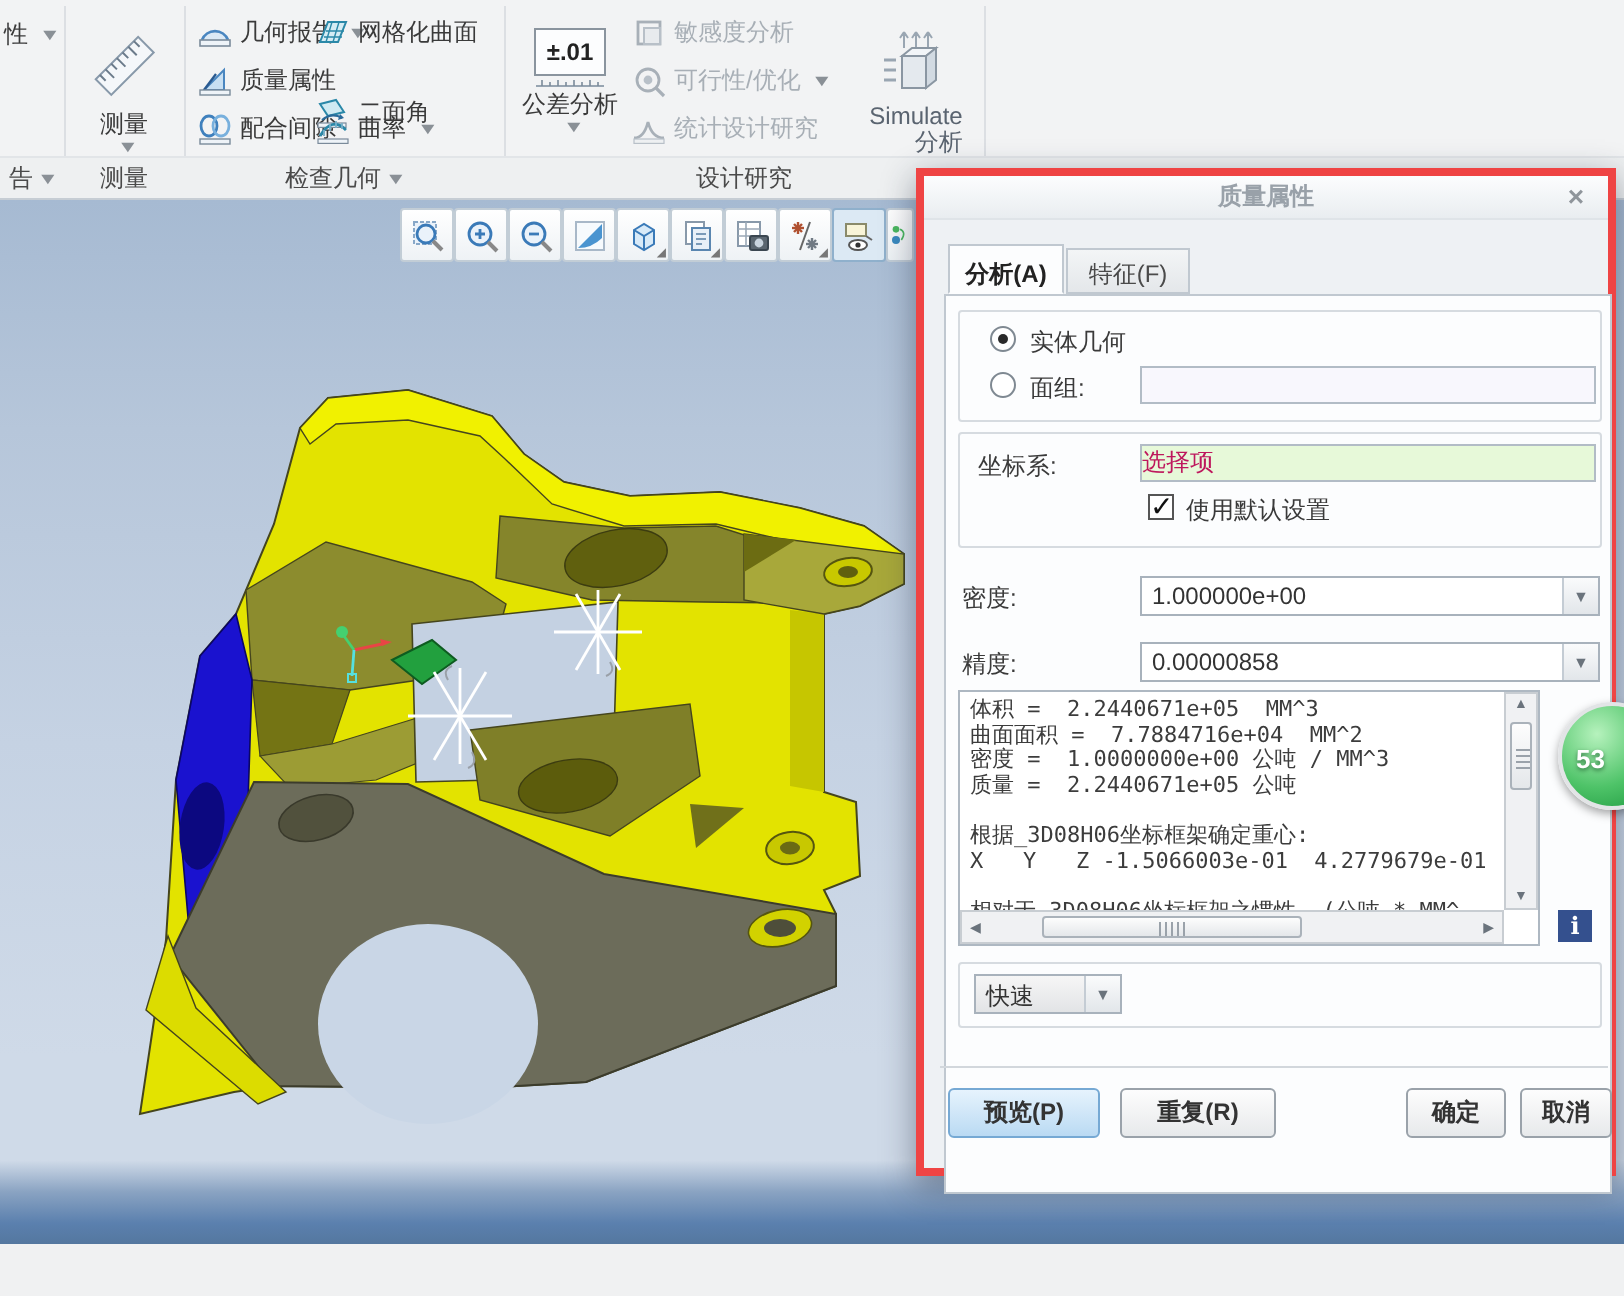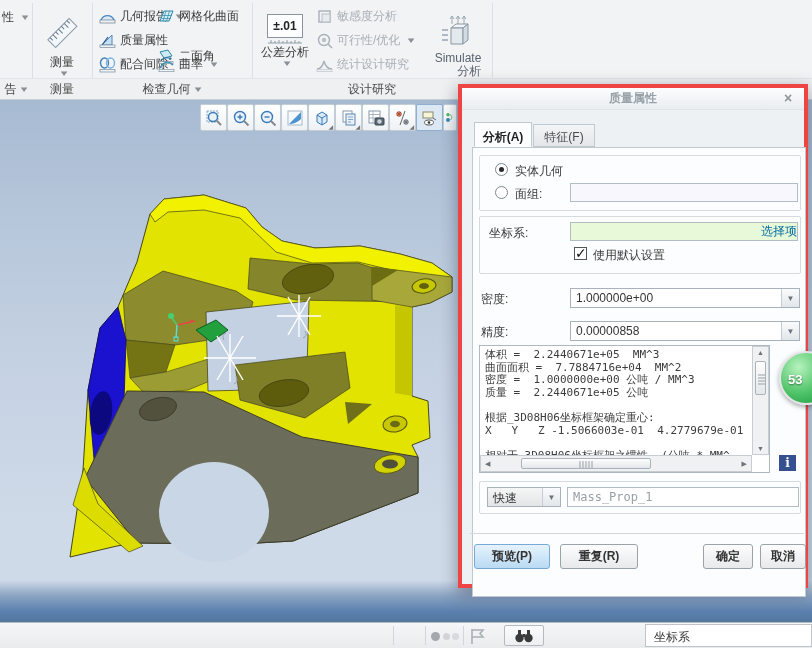--- a/index.html
+++ b/index.html
@@ -380,21 +380,21 @@
 
       <div class="gbox" style="left:6px; top:7px; width:322px; height:56px"></div>
       <span class="radio on" style="left:22px; top:15px"></span>
       <span class="flabel" style="left:42px; top:15px">实体几何</span>
       <span class="radio" style="left:22px; top:38px"></span>
       <span class="flabel" style="left:42px; top:38px">面组:</span>
       <div class="field" style="left:97px; top:35px; width:228px; height:19px; background:#f8f7fd"></div>
 
       <div class="gbox" style="left:6px; top:68px; width:322px; height:58px"></div>
       <span class="flabel" style="left:16px; top:77px">坐标系:</span>
-      <div class="field" style="left:97px; top:74px; width:228px; height:19px; background:#e7f9d9; text-align:right; line-height:17px; color:#0369a1"><span>选择项</span></div>
+      <div class="field" style="left:97px; top:74px; width:228px; height:19px; background:#e7f9d9; text-align:left; line-height:17px; color:#be185d"><span>选择项</span></div>
       <span class="chk" style="left:101px; top:99px"></span>
       <span class="flabel" style="left:120px; top:99px">使用默认设置</span>
 
       <span class="flabel" style="left:8px; top:143px">密度:</span>
       <div class="combo" style="left:97px; top:140px; width:230px; height:20px">
         <span class="val">1.000000e+00</span>
         <span class="arr">▼</span>
       </div>
       <span class="flabel" style="left:8px; top:176px">精度:</span>
       <div class="combo" style="left:97px; top:173px; width:230px; height:20px">
@@ -431,21 +431,20 @@
           <span style="position:absolute; right:4px; top:4px; font-size:7px; color:#6a737c">▶</span>
         </div>
       </div>
       <div style="position:absolute; left:306px; top:307px; width:17px; height:16px; background:#34508e; color:#fff; font-family:'DejaVu Serif',serif; font-weight:bold; font-size:12px; text-align:center; line-height:16px"><span>i</span></div>
 
       <div class="gbox" style="left:6px; top:333px; width:322px; height:33px"></div>
       <div class="combo" style="left:14px; top:339px; width:74px; height:20px; background:linear-gradient(#f6f6f6,#e2e4e6)">
         <span class="val">快速</span>
         <span class="arr">▼</span>
       </div>
-      <div class="field" style="left:94px; top:339px; width:232px; height:20px; font-family:'DejaVu Sans Mono',monospace; color:#9aa0a6; line-height:18px; padding-left:5px"><span>Mass_Prop_1</span></div>
     </div>
 
     <div style="position:absolute; left:8px; top:445px; width:334px; height:1px; background:#d2d7dc"></div>
 
     <div class="btn primary" style="left:12px; top:456px; width:76px">
         <span>预览(P)</span>
       </div>
     <div class="btn" style="left:98px; top:456px; width:78px">
         <span>重复(R)</span>
       </div>
@@ -454,38 +453,15 @@
       </div>
     <div class="btn" style="left:298px; top:456px; width:46px">
         <span>取消</span>
       </div>
   </div>
 
   <div class="badge">
       <span>53</span>
     </div>
 
-  <div class="statusbar">
-    <div class="ssep" style="left:393px"></div>
-    <div class="ssep" style="left:425px"></div>
-    <span class="dot" style="left:431px; top:9px; width:9px; height:9px; background:#a4a8ac"></span>
-    <span class="dot" style="left:443px; top:10px; width:7px; height:7px; background:#d2d5d8"></span>
-    <span class="dot" style="left:452px; top:10px; width:7px; height:7px; background:#d8dadd"></span>
-    <div class="ssep" style="left:463px"></div>
-    <svg style="position:absolute; left:469px; top:5px" width="18" height="17">
-        <path d="M3,1 v15 M3,2 h11 l-3,3.5 l3,3.5 h-11" fill="none" stroke="#aab0b6" stroke-width="1.6"></path>
-      </svg>
-    <div style="position:absolute; left:504px; top:2px; width:40px; height:21px; background:linear-gradient(#fbfcfd,#edeff1); border:1px solid #b4bac0; border-radius:2px">
-      <svg style="position:absolute; left:9px; top:2px" width="20" height="16">
-          <circle cx="5.5" cy="10" r="4.2" fill="#3a3a3a"></circle>
-          <circle cx="14.5" cy="10" r="4.2" fill="#3a3a3a"></circle>
-          <rect x="4" y="2" width="3" height="6" fill="#3a3a3a"></rect>
-          <rect x="13" y="2" width="3" height="6" fill="#3a3a3a"></rect>
-          <rect x="8.5" y="6" width="3" height="3" fill="#3a3a3a"></rect>
-        </svg>
-    </div>
-    <div style="position:absolute; left:645px; top:1px; width:167px; height:23px; background:#fff; border:1px solid #c0c4c8">
-      <span style="position:absolute; left:8px; top:4px; color:#3a3a3a">坐标系</span>
-    </div>
-  </div>
 
 
 </div>
 
 </body></html>

